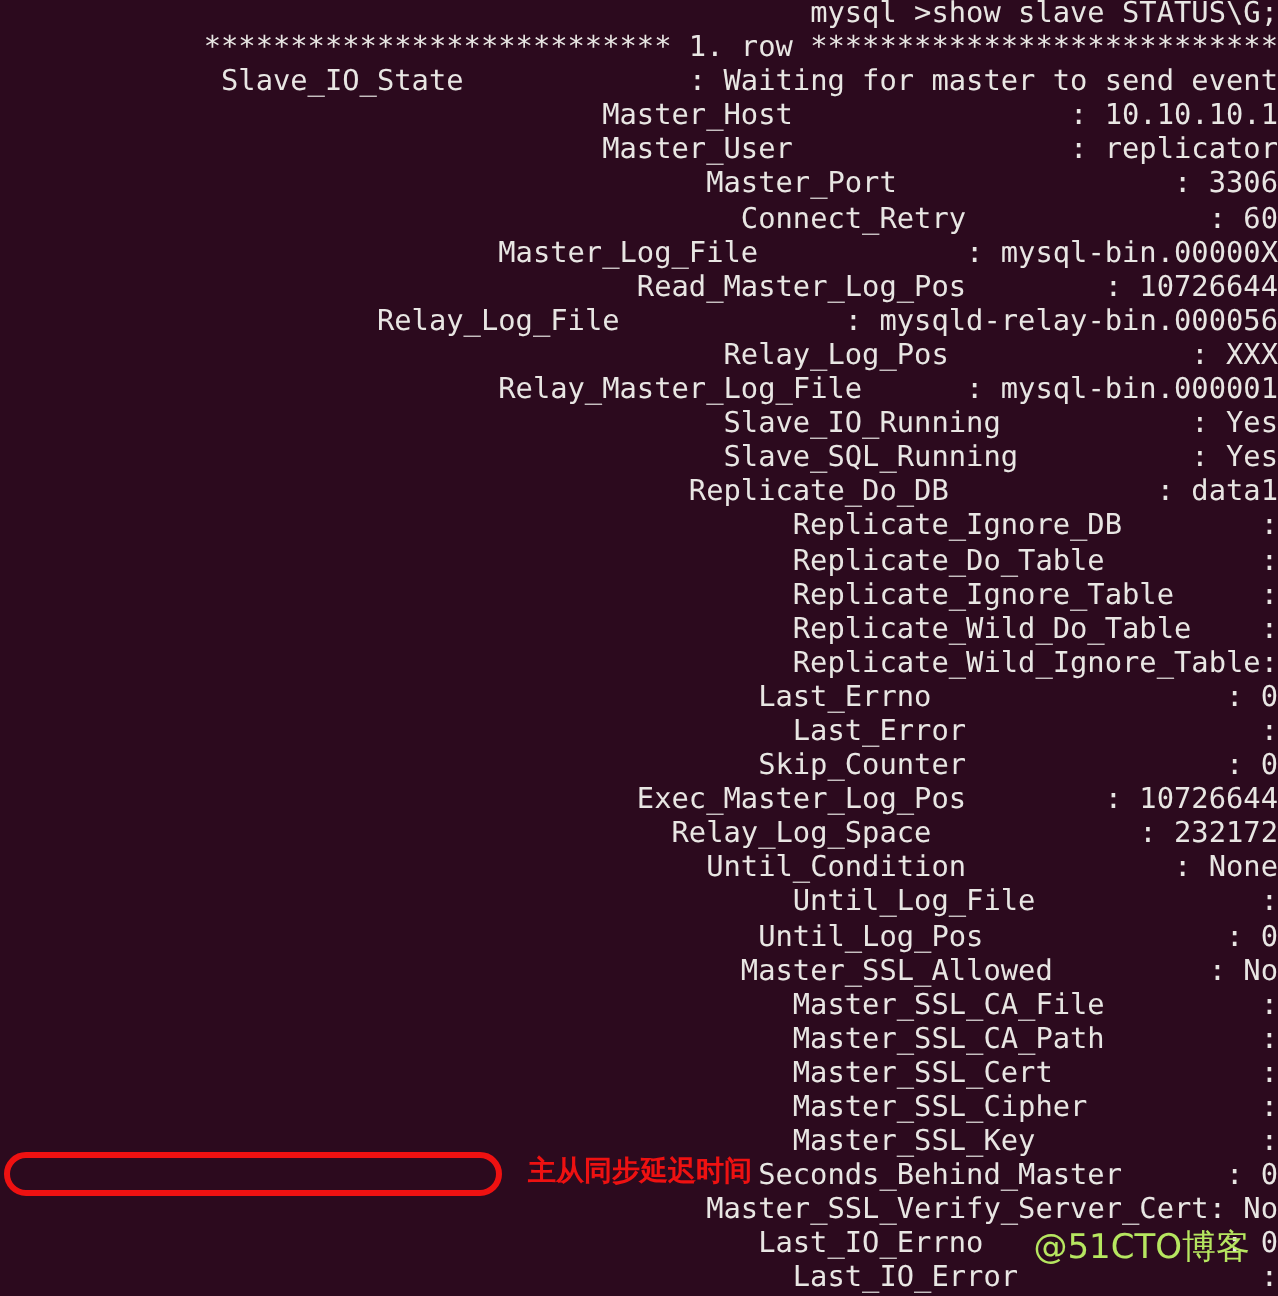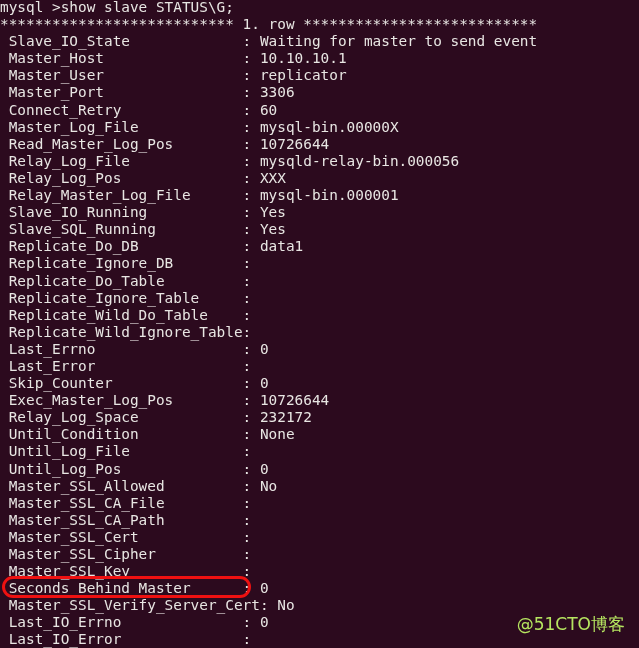--- a/index.html
+++ b/index.html
@@ -17,20 +17,21 @@
     position: relative;
     width: 639px;
     height: 648px;
     background: #2c0a1e;
     color: #e8e6e3;
     font-family: "DejaVu Sans Mono", monospace;
     font-size: 14.4px;
     line-height: 17.1px;
     letter-spacing: 0px;
     overflow: hidden;
+    text-align: right;
   }
   #lines {
     position: absolute;
     top: -1px;
     left: 0;
     width: 639px;
     white-space: pre;
   }
   .line {
     height: 17.1px;
@@ -76,16 +77,17 @@
 </style>
 </head>
 <body>
 
 <div id="terminal">
 
   <div id="lines"><div class="line">mysql &gt;show slave STATUS\G;</div><div class="line">*************************** 1. row ***************************</div><div class="line"> Slave_IO_State             : Waiting for master to send event</div><div class="line"> Master_Host                : 10.10.10.1</div><div class="line"> Master_User                : replicator</div><div class="line"> Master_Port                : 3306</div><div class="line"> Connect_Retry              : 60</div><div class="line"> Master_Log_File            : mysql-bin.00000X</div><div class="line"> Read_Master_Log_Pos        : 10726644</div><div class="line"> Relay_Log_File             : mysqld-relay-bin.000056</div><div class="line"> Relay_Log_Pos              : XXX</div><div class="line"> Relay_Master_Log_File      : mysql-bin.000001</div><div class="line"> Slave_IO_Running           : Yes</div><div class="line"> Slave_SQL_Running          : Yes</div><div class="line"> Replicate_Do_DB            : data1</div><div class="line"> Replicate_Ignore_DB        :</div><div class="line"> Replicate_Do_Table         :</div><div class="line"> Replicate_Ignore_Table     :</div><div class="line"> Replicate_Wild_Do_Table    :</div><div class="line"> Replicate_Wild_Ignore_Table:</div><div class="line"> Last_Errno                 : 0</div><div class="line"> Last_Error                 :</div><div class="line"> Skip_Counter               : 0</div><div class="line"> Exec_Master_Log_Pos        : 10726644</div><div class="line"> Relay_Log_Space            : 232172</div><div class="line"> Until_Condition            : None</div><div class="line"> Until_Log_File             :</div><div class="line"> Until_Log_Pos              : 0</div><div class="line"> Master_SSL_Allowed         : No</div><div class="line"> Master_SSL_CA_File         :</div><div class="line"> Master_SSL_CA_Path         :</div><div class="line"> Master_SSL_Cert            :</div><div class="line"> Master_SSL_Cipher          :</div><div class="line"> Master_SSL_Key             :</div><div class="line"> Seconds_Behind_Master      : 0</div><div class="line"> Master_SSL_Verify_Server_Cert: No</div><div class="line"> Last_IO_Errno              : 0</div><div class="line"> Last_IO_Error              :</div></div>
 
   <div class="highlight-box"></div>
 
+  <div class="annotation">主从同步延迟时间</div>
 
   <div class="watermark">@51CTO博客</div>
 
 </div>
 
 </body></html>

